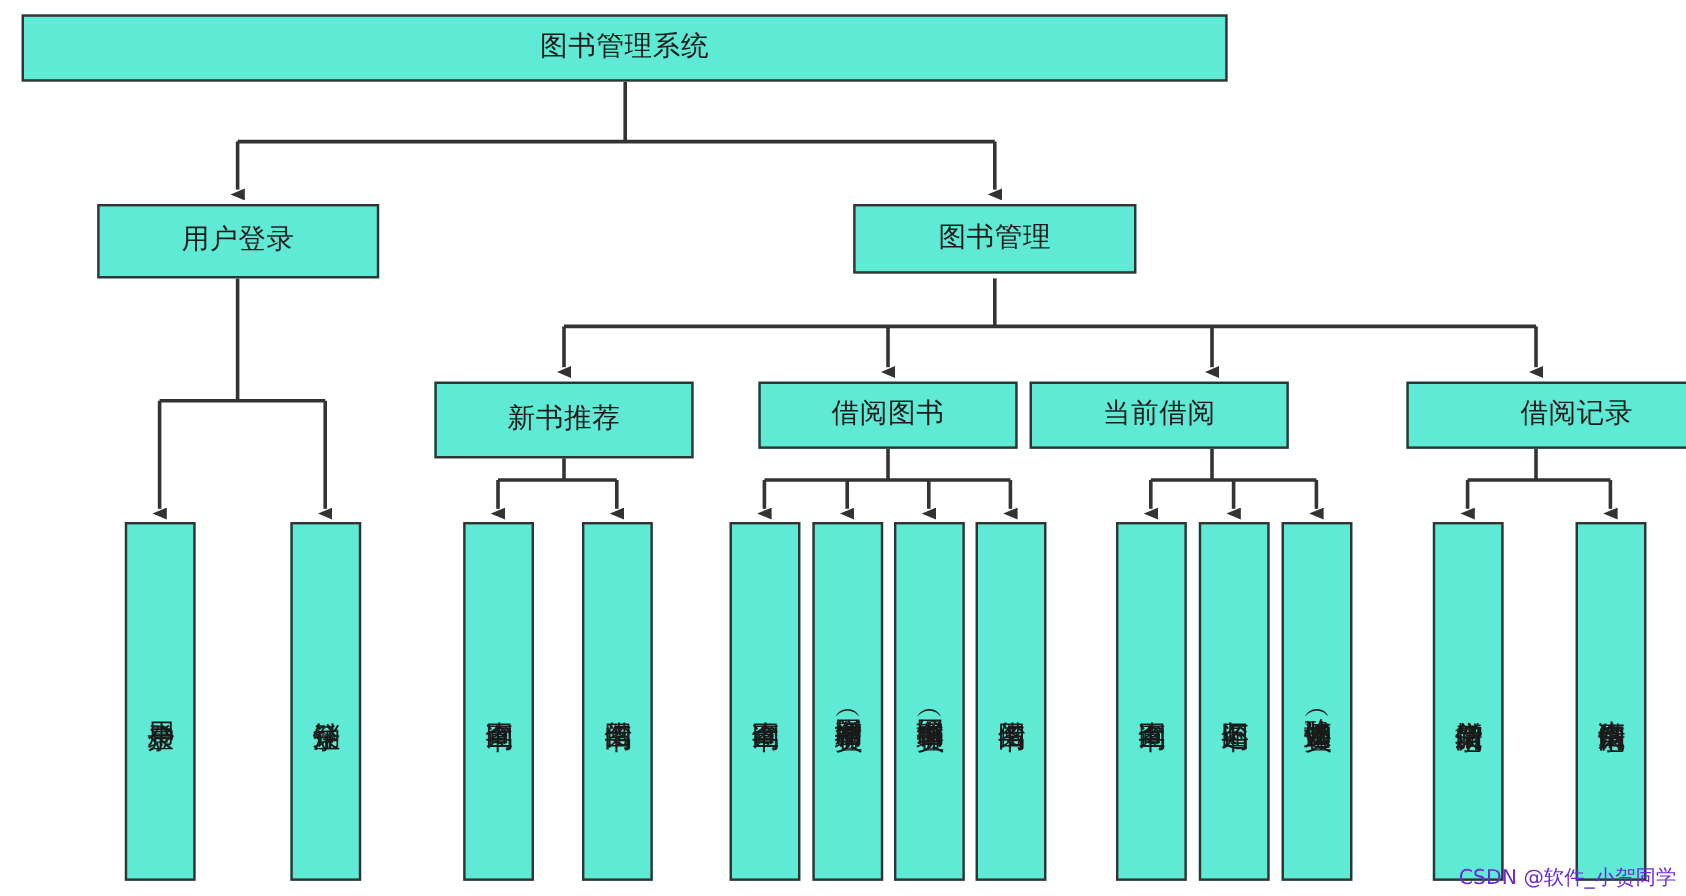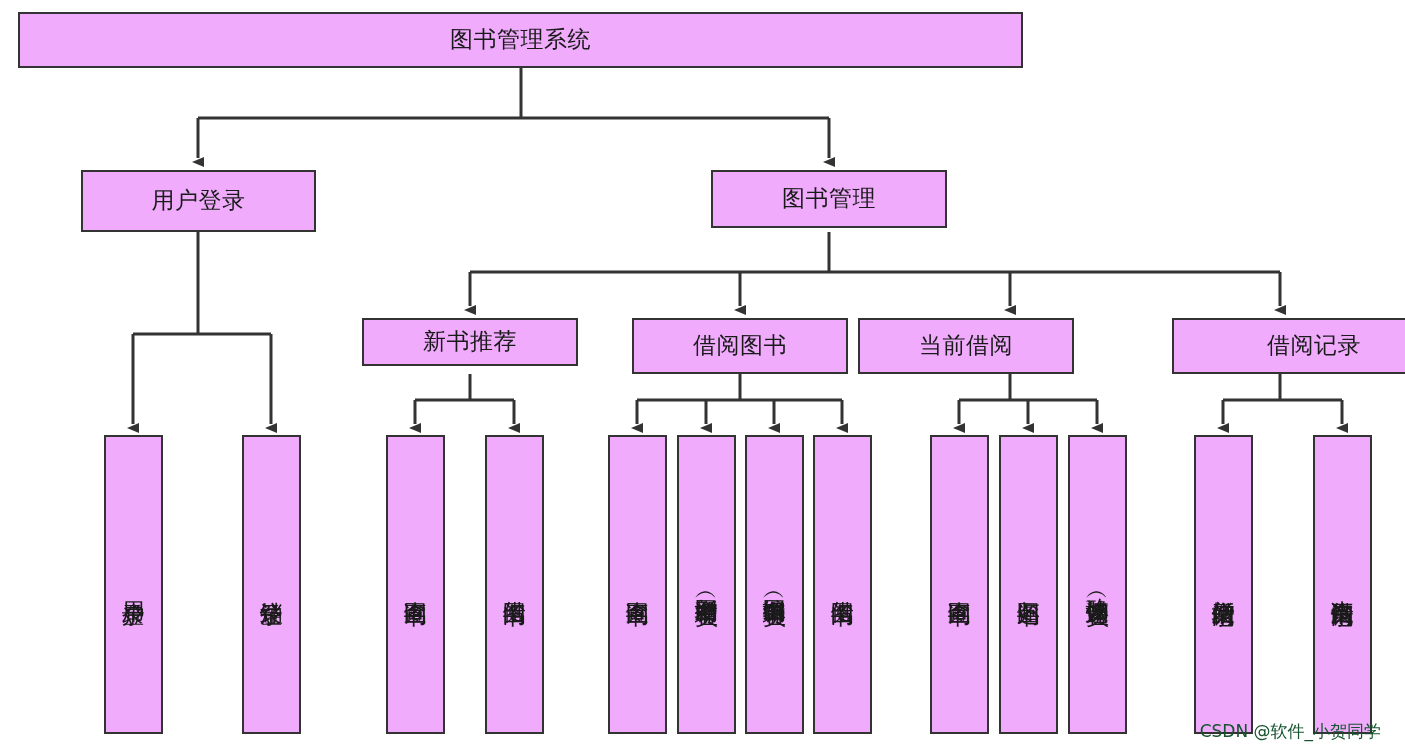--- a/index.html
+++ b/index.html
@@ -22,21 +22,21 @@
     left: 0;
     top: 0;
     width: 1405px;
     height: 747px;
     pointer-events: none;
   }
   .node {
     position: absolute;
     box-sizing: border-box;
     border: 2px solid #333333;
-    background: #f0abfc;
+    background: #5eead4;
     display: flex;
     align-items: center;
     justify-content: center;
     color: #1a1a1a;
     z-index: 2;
   }
   .node .label {
     display: block;
     text-align: center;
     line-height: 1.18;
@@ -53,24 +53,24 @@
   .node.vert .label {
     writing-mode: vertical-rl;
     text-orientation: upright;
     font-size: 23px;
     line-height: 1.15;
     letter-spacing: 1px;
     max-height: 100%;
   }
   #watermark {
     position: absolute;
-    right: 24px;
+    right: 8px;
     bottom: 4px;
     font-size: 17px;
-    color: #14532d;
+    color: #6d28d9;
     z-index: 5;
     white-space: nowrap;
     font-family: "DejaVu Sans", "Liberation Sans", sans-serif;
   }
 </style>
 </head>
 <body>
 
 <div id="canvas">
 
@@ -132,21 +132,21 @@
   </div>
 
   <div class="node horiz" style="left:81px; top:170px; width:235px; height:62px;">
     <span class="label">用户登录</span>
   </div>
 
   <div class="node horiz" style="left:711px; top:170px; width:236px; height:58px;">
     <span class="label">图书管理</span>
   </div>
 
-  <div class="node horiz" style="left:362px; top:318px; width:216px; height:48px;">
+  <div class="node horiz" style="left:362px; top:318px; width:216px; height:64px;">
     <span class="label">新书推荐</span>
   </div>
 
   <div class="node horiz" style="left:632px; top:318px; width:216px; height:56px;">
     <span class="label">借阅图书</span>
   </div>
 
   <div class="node horiz" style="left:858px; top:318px; width:216px; height:56px;">
     <span class="label">当前借阅</span>
   </div>

